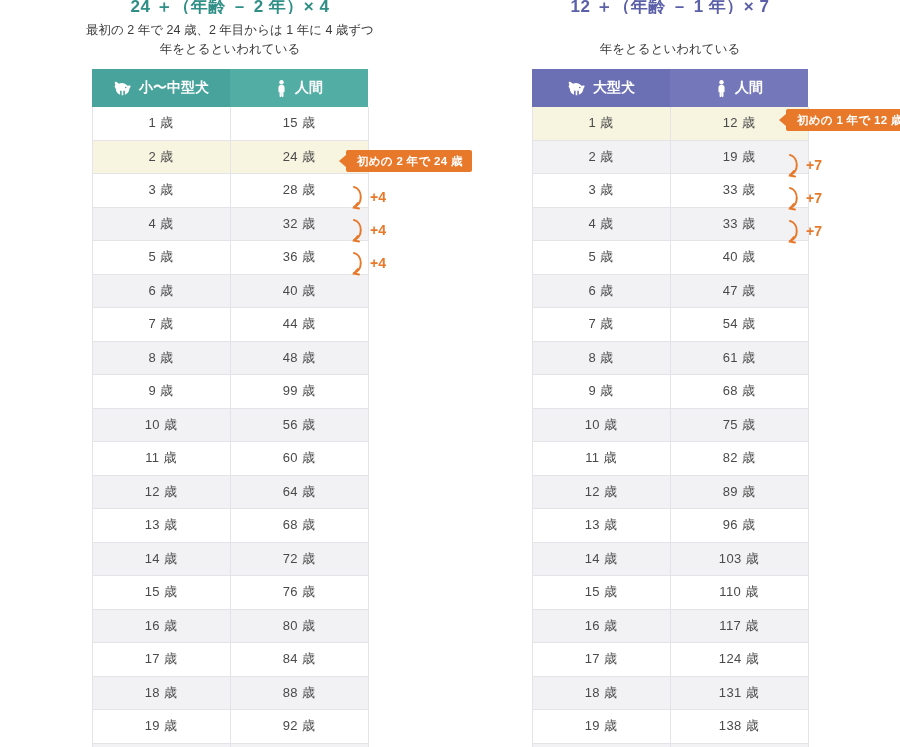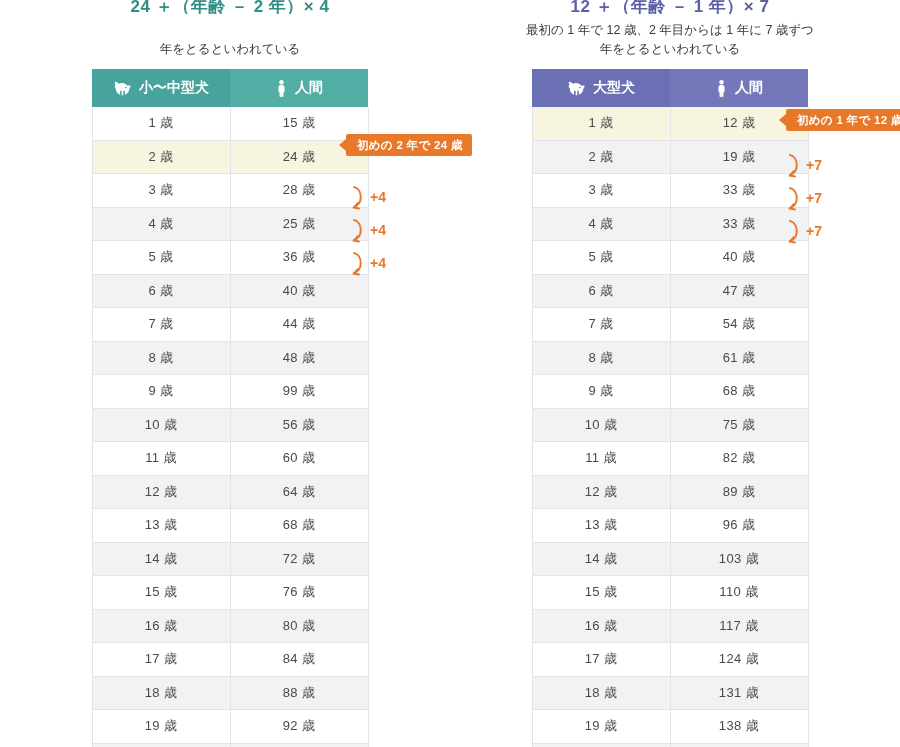--- a/index.html
+++ b/index.html
@@ -150,21 +150,21 @@
   }
 </style>
 </head>
 <body>
 
 <div class="page">
 
   <div class="col col-left">
     <div class="headline headline-left">24 ＋（年齢 － 2 年）× 4</div>
     <div class="subtitle">
-      <br>
+      <span>最初の 2 年で 24 歳、2 年目からは 1 年に 4 歳ずつ</span><br>
       <span>年をとるといわれている</span>
     </div>
 
     <div class="table-wrap" style="margin-top:10px;">
       <table class="tbl-left">
         <thead>
           <tr>
             <th class="th-1">
               <span class="th-inner">
                 <span class="th-icon">
@@ -197,21 +197,21 @@
             <tr class="hl">
               <td>2 歳</td>
               <td>24 歳</td>
             </tr>
             <tr>
               <td>3 歳</td>
               <td>28 歳</td>
             </tr>
             <tr>
               <td>4 歳</td>
-              <td>25 歳</td>
+              <td>32 歳</td>
             </tr>
             <tr>
               <td>5 歳</td>
               <td>36 歳</td>
             </tr>
             <tr>
               <td>6 歳</td>
               <td>40 歳</td>
             </tr>
             <tr>
@@ -271,21 +271,21 @@
               <td>96 歳</td>
             </tr>
           </tbody>
       </table>
     </div>
   </div>
 
   <div class="col col-right">
     <div class="headline headline-right">12 ＋（年齢 － 1 年）× 7</div>
     <div class="subtitle">
-      <span>最初の 1 年で 12 歳、2 年目からは 1 年に 7 歳ずつ</span><br>
+      <br>
       <span>年をとるといわれている</span>
     </div>
 
     <div class="table-wrap" style="margin-top:10px;">
       <table class="tbl-right">
         <thead>
           <tr>
             <th class="th-1">
               <span class="th-inner">
                 <span class="th-icon">
@@ -391,21 +391,21 @@
               <td>20 歳</td>
               <td>145 歳</td>
             </tr>
           </tbody>
       </table>
     </div>
   </div>
 
   <div class="clip-right">
 
-    <div class="callout" style="left:346px; top:134px;">初めの 2 年で 24 歳</div>
+    <div class="callout" style="left:346px; top:150px;">初めの 2 年で 24 歳</div>
 
     <div class="delta" style="left:350px; top:184px;">
       <svg width="18" height="26" viewBox="0 0 18 26" fill="none" stroke="#e8782a" stroke-width="2" stroke-linecap="round">
         <path d="M4 3 C13 5, 13 21, 4 23"></path>
         <path d="M8 19 L4 23.5 L9 24.5"></path>
       </svg>
       <span>+4</span>
     </div>
     <div class="delta" style="left:350px; top:217px;">
       <svg width="18" height="26" viewBox="0 0 18 26" fill="none" stroke="#e8782a" stroke-width="2" stroke-linecap="round">

